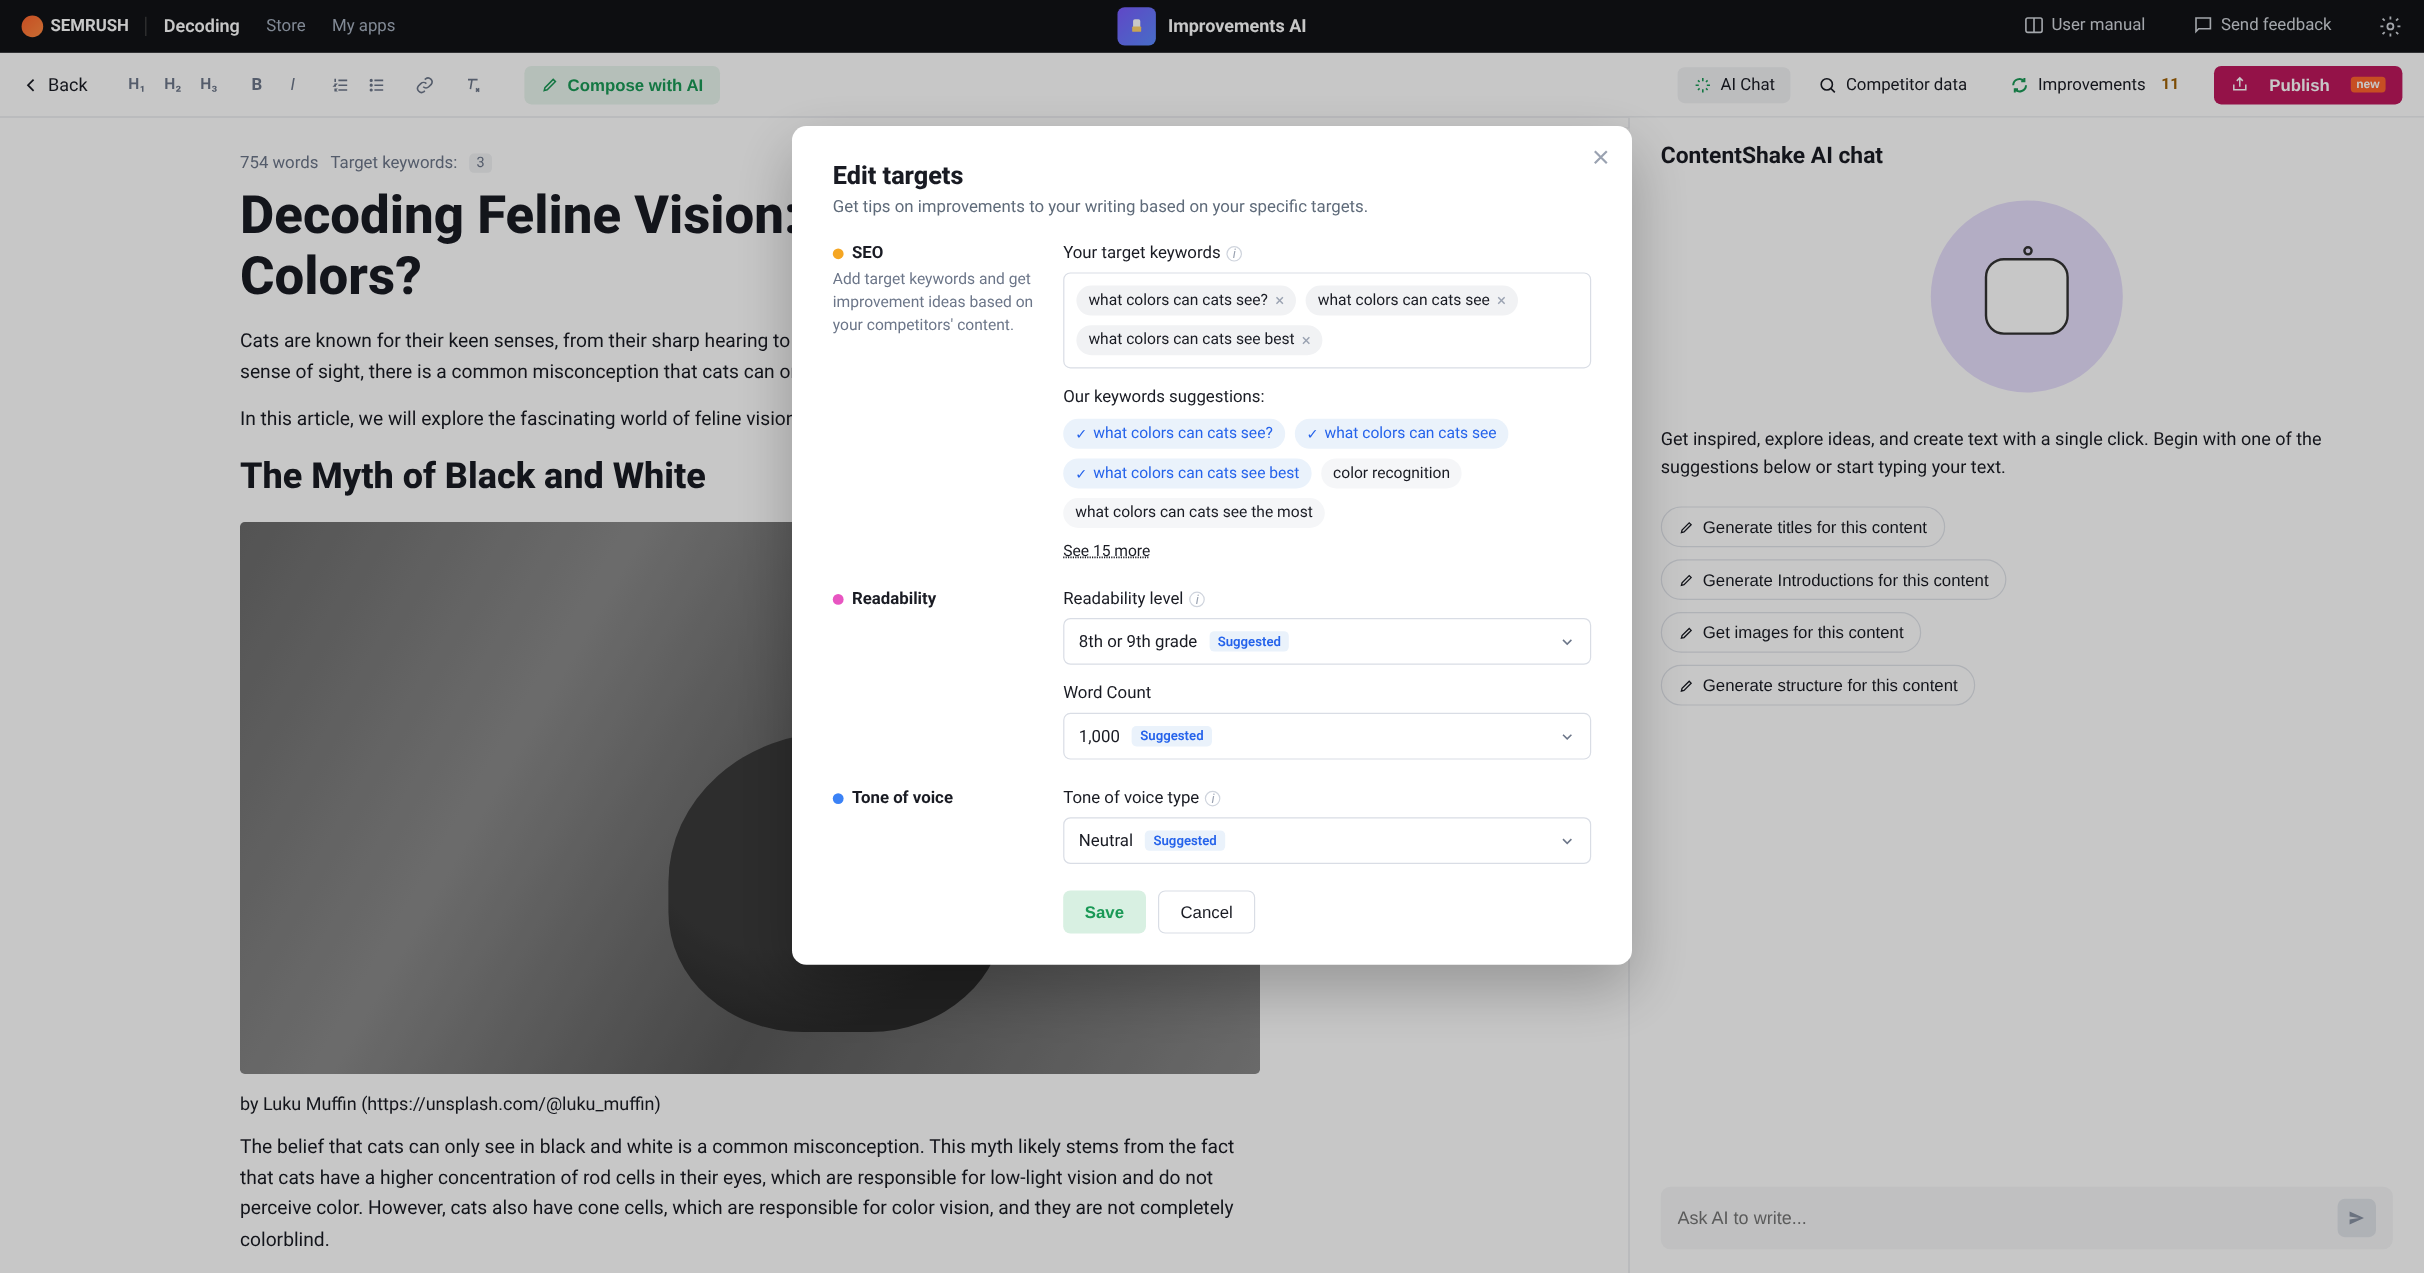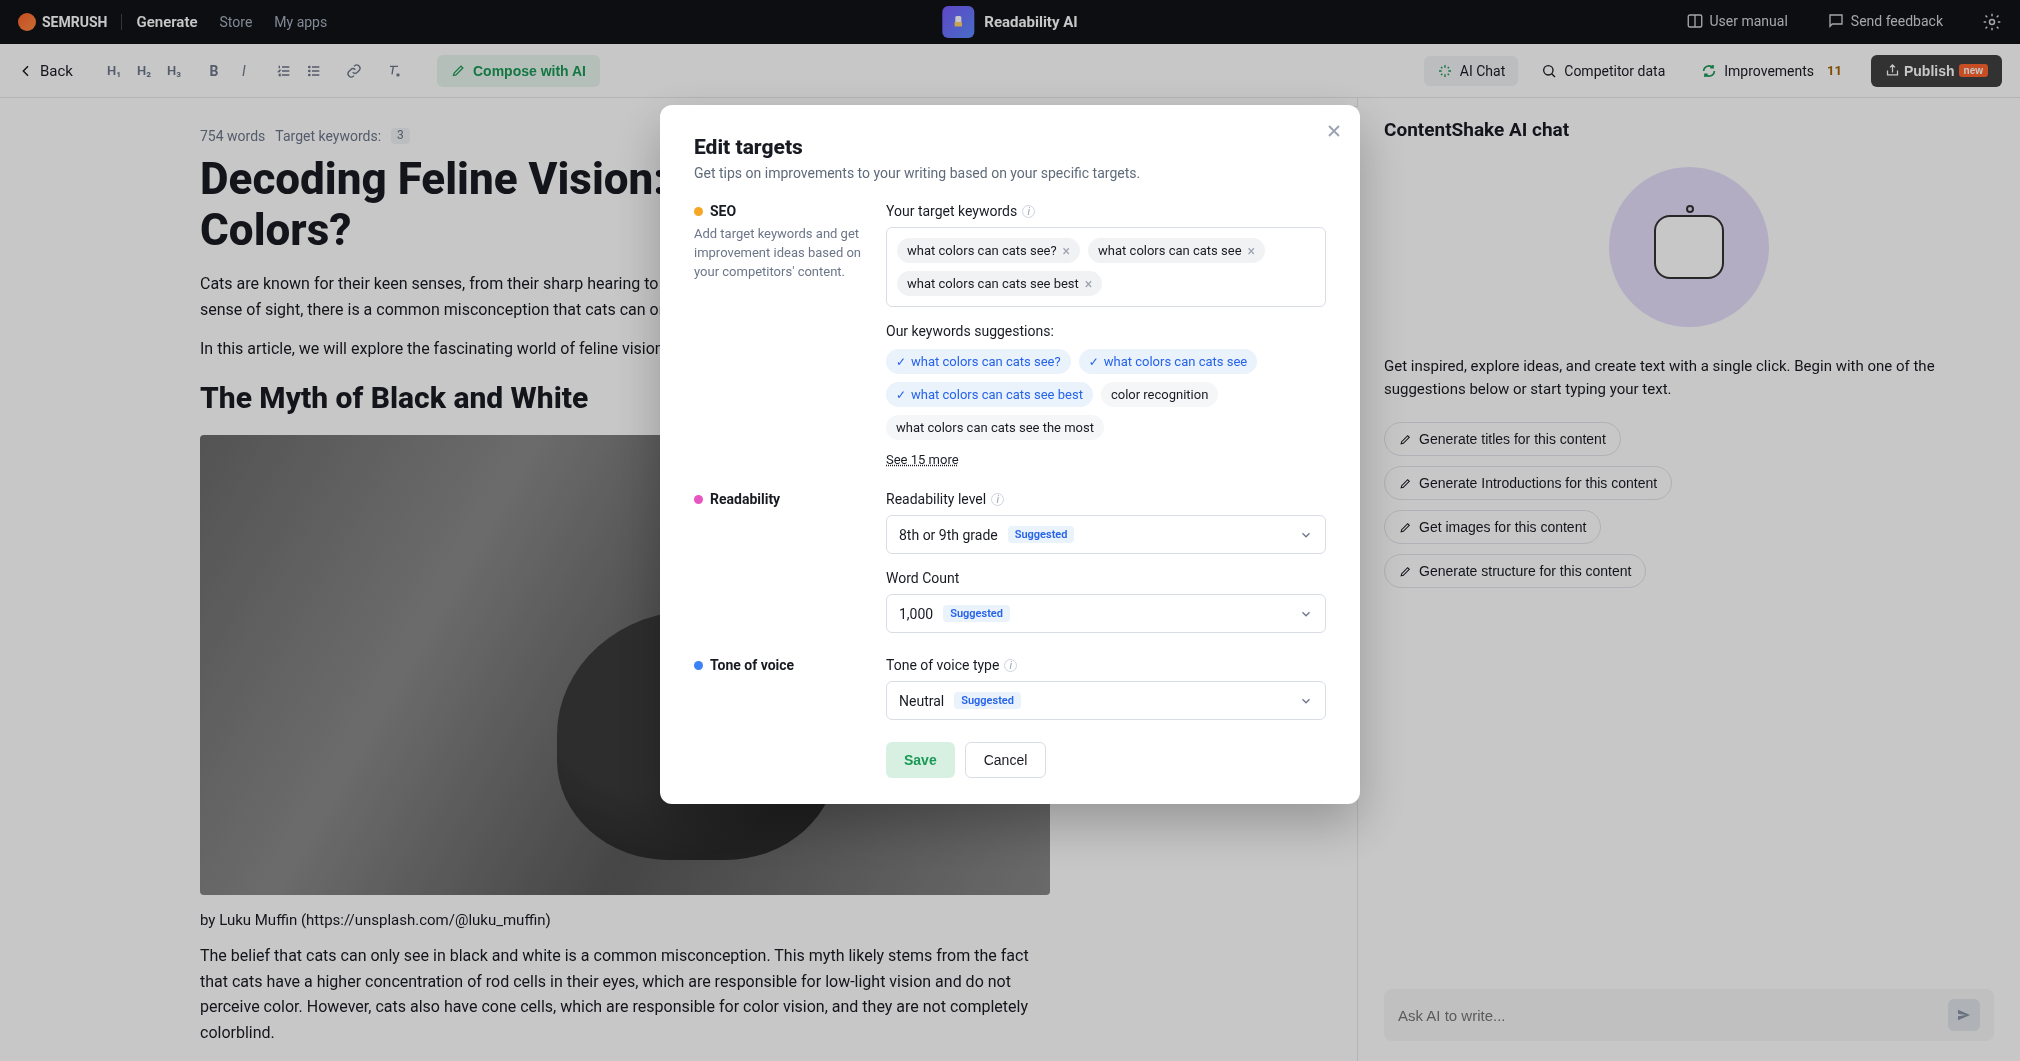--- a/index.html
+++ b/index.html
@@ -24,21 +24,21 @@
 .toolbar { height: 54px; border-bottom: 1px solid #e5e7eb; display:flex; align-items:center; padding: 0 18px; gap:10px; background:#fff;}
 .back-btn { display:flex; align-items:center; gap:6px; color:#191b23; font-size:15px; cursor:pointer; margin-right:16px;}
 .fmt-group { display:flex; align-items:center; }
 .fmt-btn { width:30px; height:30px; display:flex; align-items:center; justify-content:center; color:#6c7689; cursor:pointer; border-radius:4px;}
 .fmt-btn.txt { font-size:13px; font-weight:600;}
 .compose-btn { background:#e8f5ed; color:#1a9956; border:none; border-radius:6px; padding:8px 14px; display:flex; align-items:center; gap:7px; font-size:14px; font-weight:600; cursor:pointer; margin-left:18px;}
 .spacer { flex:1;}
 .tb-pill { display:flex; align-items:center; gap:7px; padding:7px 13px; border-radius:6px; cursor:pointer; font-size:14px; color:#191b23;}
 .ai-chat-pill { background:#f1f2f4;}
 .imp-count { background:#e8f5ed; color:#1a9956; font-weight:700; border-radius:4px; padding:1px 6px; font-size:13px;}
-.publish-btn { background:#404040; color:#fff; border:none; border-radius:6px; padding:8px 14px; display:flex; align-items:center; gap:4px; font-size:14px; font-weight:600; cursor:pointer;}
+.publish-btn { background:#be185d; color:#fff; border:none; border-radius:6px; padding:8px 14px; display:flex; align-items:center; gap:17px; font-size:14px; font-weight:600; cursor:pointer;}
 .new-badge { background:#ff642d; color:#fff; font-size:10px; font-weight:700; padding:1px 5px; border-radius:3px;}
 
 
 .main-wrap { display:flex; height: calc(100vh - 98px);}
 .editor-col { flex: 1; padding: 30px 0 0 0; overflow:hidden;}
 .editor-inner { max-width: 880px; margin: 0 0 0 200px; padding-right:30px;}
 .meta-row { color:#6c7689; font-size:14px; margin-bottom:10px; display:flex; gap:10px;}
 .kw-badge { background:#f1f2f4; border-radius:4px; padding:0 6px; font-size:12px; color:#6c7689;}
 .article-title { font-size:44px; font-weight:800; line-height:1.15; margin-bottom:16px;}
 .para { font-size:16px; line-height:1.6; margin-bottom:14px; color:#191b23;}
@@ -97,33 +97,33 @@
 svg { display:block; }
 </style>
 </head>
 <body>
 
 <div class="top-header">
   <div class="logo-block">
     <span class="logo-icon"></span>
     <span>SEMRUSH</span>
     <span class="logo-sep"></span>
-    <span class="appcenter">Generate</span>
+    <span class="appcenter">Decoding</span>
   </div>
   <span class="hdr-link">Store</span>
   <span class="hdr-link">My apps</span>
 
   <div class="app-badge-wrap">
     <div class="app-badge">
       <svg viewBox="0 0 24 24" fill="none">
           <rect x="8" y="4" width="8" height="10" rx="2" fill="#fff"></rect>
           <rect x="7" y="12" width="10" height="6" rx="1" fill="#ffd36b"></rect>
         </svg>
     </div>
-    <span class="app-title">Readability AI</span>
+    <span class="app-title">Improvements AI</span>
   </div>
 
   <div class="right-hdr">
     <div class="ritem">
       <svg width="18" height="18" viewBox="0 0 24 24" fill="none" stroke="currentColor" stroke-width="1.8">
           <rect x="3" y="4" width="18" height="16" rx="2"></rect>
           <path d="M12 4v16"></path>
         </svg>
       <span>User manual</span>
     </div>

